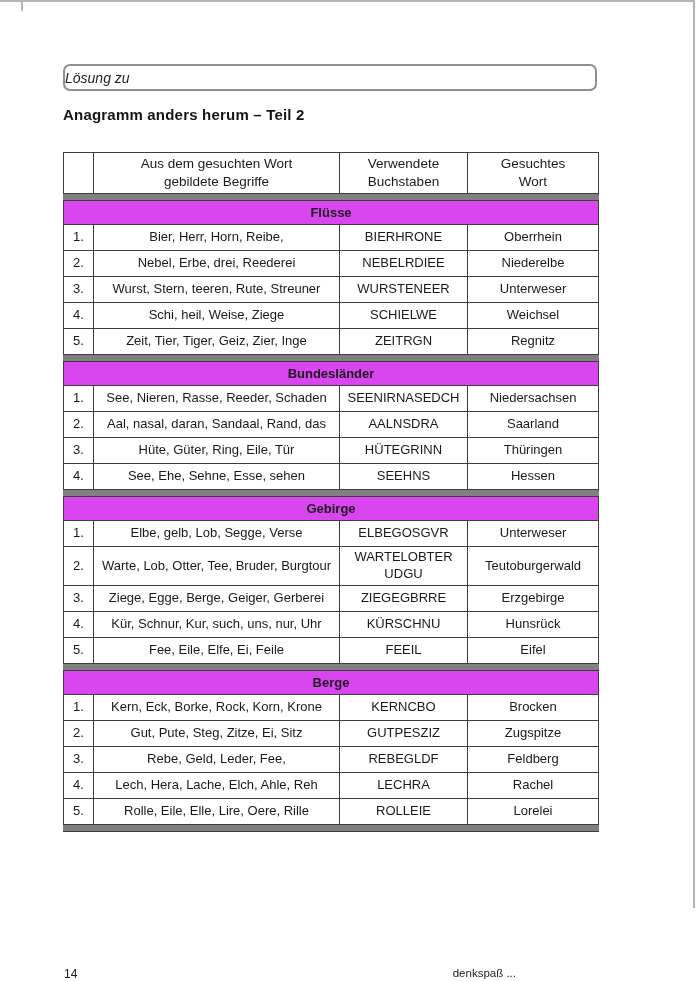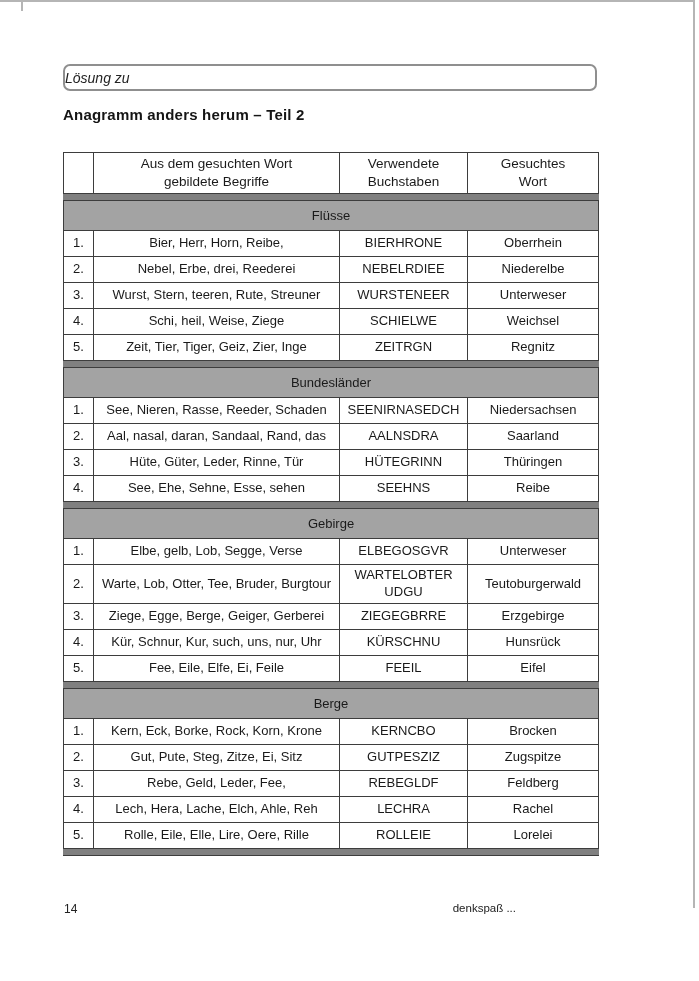--- a/index.html
+++ b/index.html
@@ -48,26 +48,27 @@
   .col-num { width: 30px; }
   .col-terms { width: 246px; }
   .col-letters { width: 128px; }
   .col-word { width: 131px; }
   tr.bar-row td {
     height: 7px; padding: 0;
     background: #808080;
     border-left: 1px solid #808080; border-right: 1px solid #808080;
   }
   tr.section-row td {
-    height: 30px;
-    background: #a3a3a3;
+    height: 24px;
+    background: #d946ef;
     font-size: 13px;
+    font-weight: bold;
   }
   tr.data-row td { height: 26px; line-height: 1.3; }
-  .footer { position: absolute; top: 901px; left: 0; width: 615px; height: 16px; font-size: 11.5px; color: #222; }
+  .footer { position: absolute; top: 966px; left: 0; width: 615px; height: 16px; font-size: 11.5px; color: #222; }
   .footer .page-num { position: absolute; left: 64px; top: 1px; font-size: 12px; }
   .footer .copyright { position: absolute; left: 334px; top: 1px; transform: translateX(-50%); white-space: nowrap; }
   .footer .copyright .copy-sign { font-size: 13.5px; font-weight: bold; margin-right: 3px; }
   .footer .right-mark { position: absolute; right: 99px; top: 1px; white-space: nowrap; }
 </style>
 </head>
 <body>
 
 <div class="frame-top"></div>
 <div class="frame-left"></div>
@@ -147,29 +148,29 @@
         <td>Niedersachsen</td>
       </tr>
       <tr class="data-row">
         <td>2.</td>
         <td>Aal, nasal, daran,  Sandaal,  Rand, das</td>
         <td>AALNSDRA</td>
         <td>Saarland</td>
       </tr>
       <tr class="data-row">
         <td>3.</td>
-        <td>Hüte, Güter, Leder, Rinne, Tür</td>
+        <td>Hüte, Güter, Ring, Eile, Tür</td>
         <td>HÜTEGRINN</td>
         <td>Thüringen</td>
       </tr>
       <tr class="data-row">
         <td>4.</td>
         <td>See, Ehe, Sehne, Esse, sehen</td>
         <td>SEEHNS</td>
-        <td>Reibe</td>
+        <td>Hessen</td>
       </tr>
       <tr class="bar-row">
         <td colspan="4"></td>
       </tr>
       <tr class="section-row">
         <td colspan="4">Gebirge</td>
       </tr>
       <tr class="data-row">
         <td>1.</td>
         <td>Elbe, gelb,  Lob, Segge, Verse</td>

